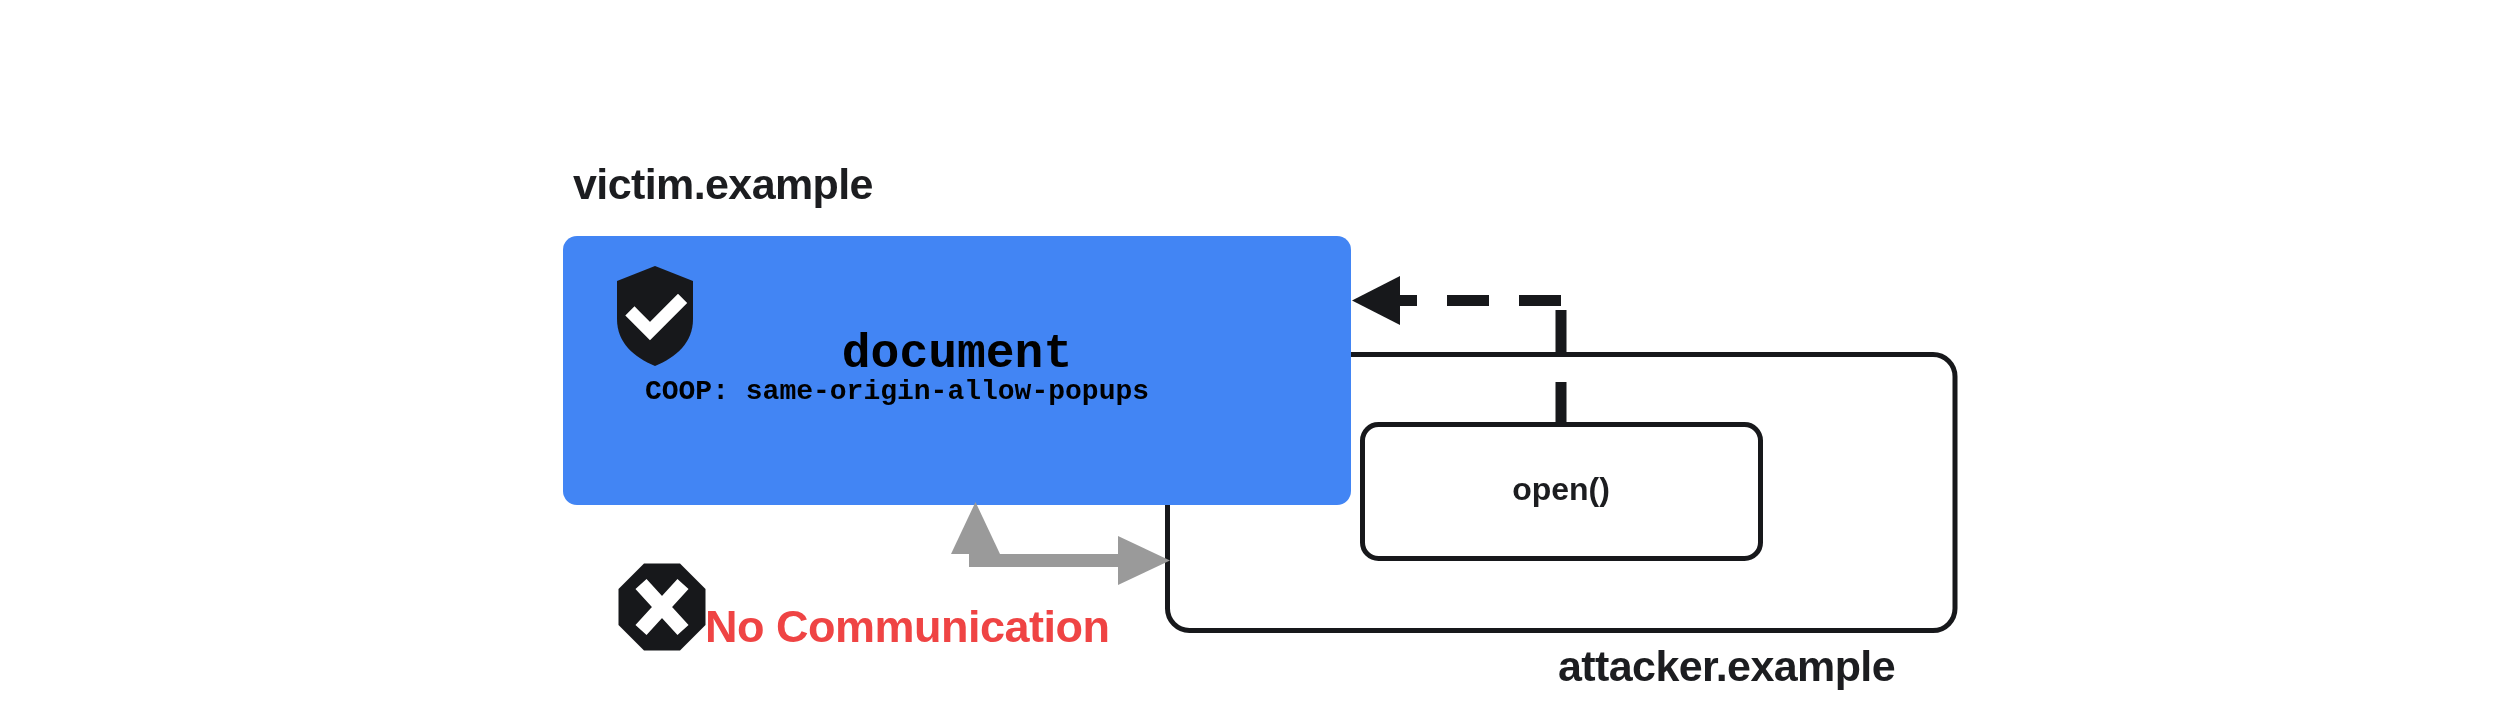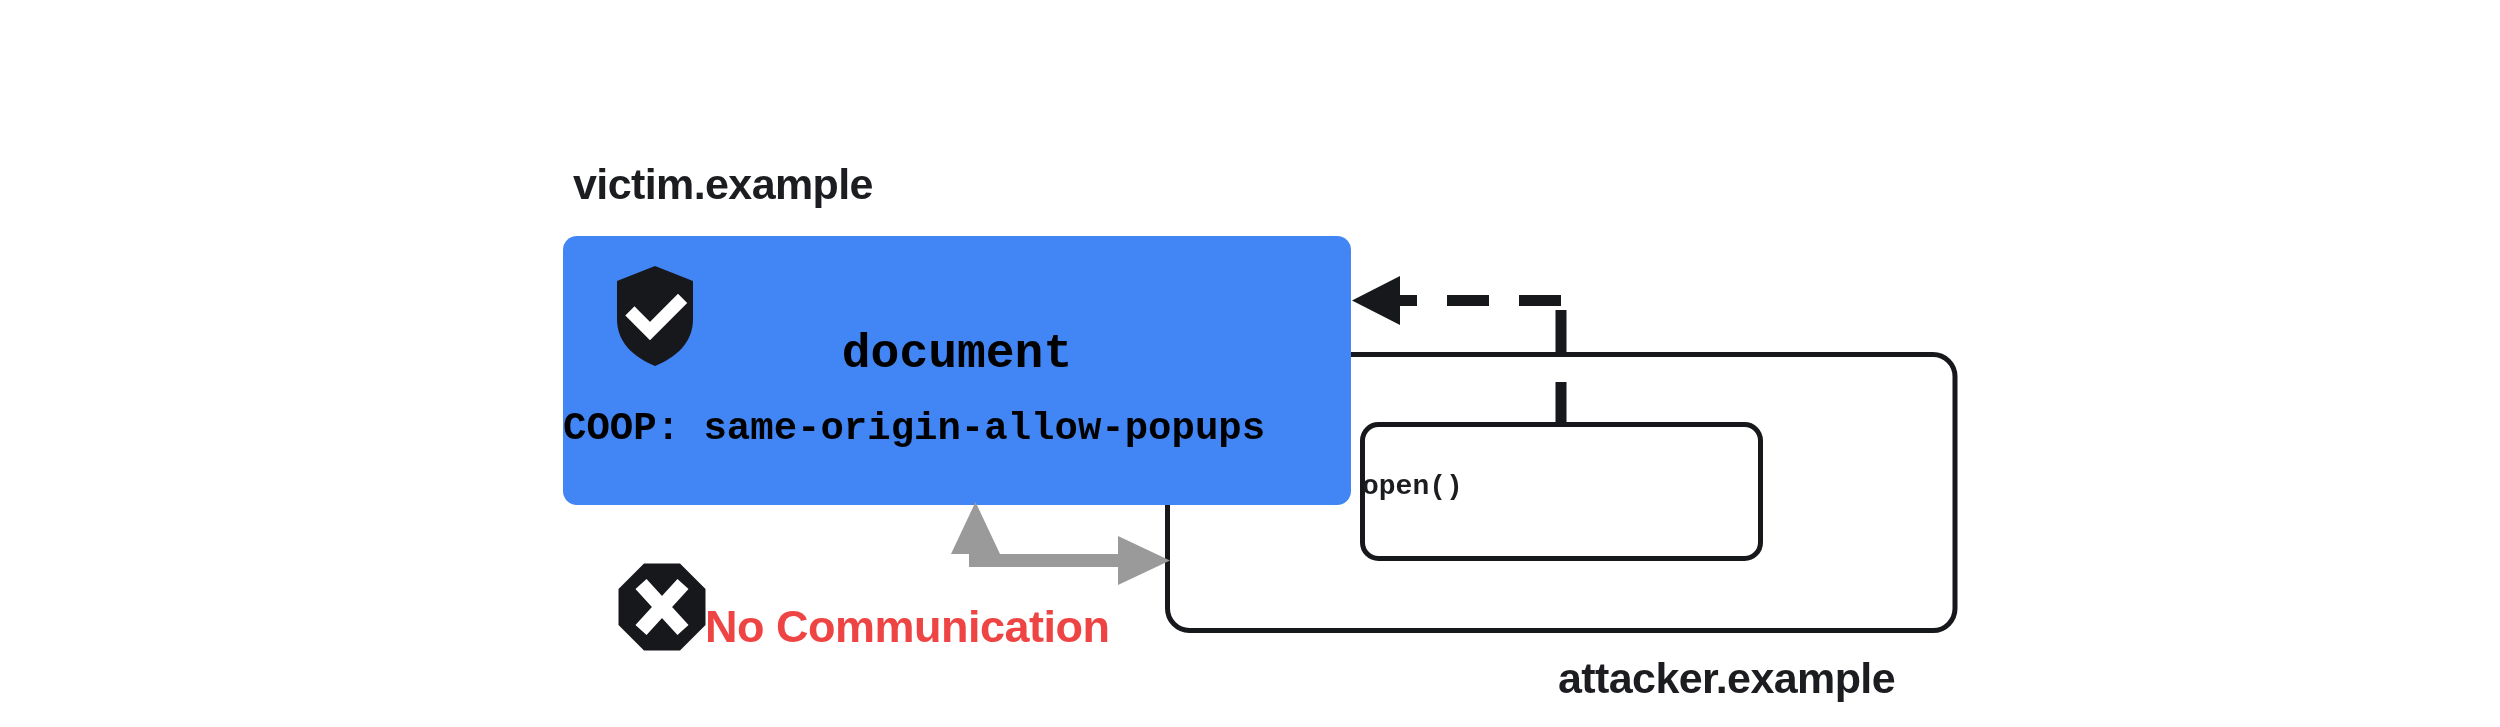--- a/index.html
+++ b/index.html
@@ -46,21 +46,20 @@
   }
 
   #victim-origin-label {
     left: 573px;
     top: 163px;
   }
 
   #attacker-origin-label {
     left: 1558px;
     top: 645px;
-    margin-top: 12px;
   }
 
   .mono-line {
     position: absolute;
     font-family: "Liberation Mono", monospace;
     font-weight: 700;
     font-size: 48px;
     color: #000000;
     white-space: pre;
     line-height: 1;
@@ -70,32 +69,32 @@
   #document-label {
     left: 563px;
     width: 788px;
     top: 330px;
   }
 
   #coop-label {
     left: 563px;
     width: 668px;
     top: 378px;
-    font-size: 39px;
-    margin-top: 32px;
+    font-size: 28px;
   }
 
   #open-label {
     position: absolute;
     left: 1362px;
     width: 398px;
     top: 473px;
-    font-family: Liberation Mono, monospace;
+    text-align: center;
+    font-family: Liberation Sans, sans-serif;
     font-weight: 700;
-    font-size: 28px;
+    font-size: 32px;
     color: #1c1d20;
     letter-spacing: 0px;
     white-space: pre;
     line-height: 1;
   }
 
   #no-comm-label {
     left: 705px;
     top: 604px;
     font-family: "Liberation Sans", sans-serif;

